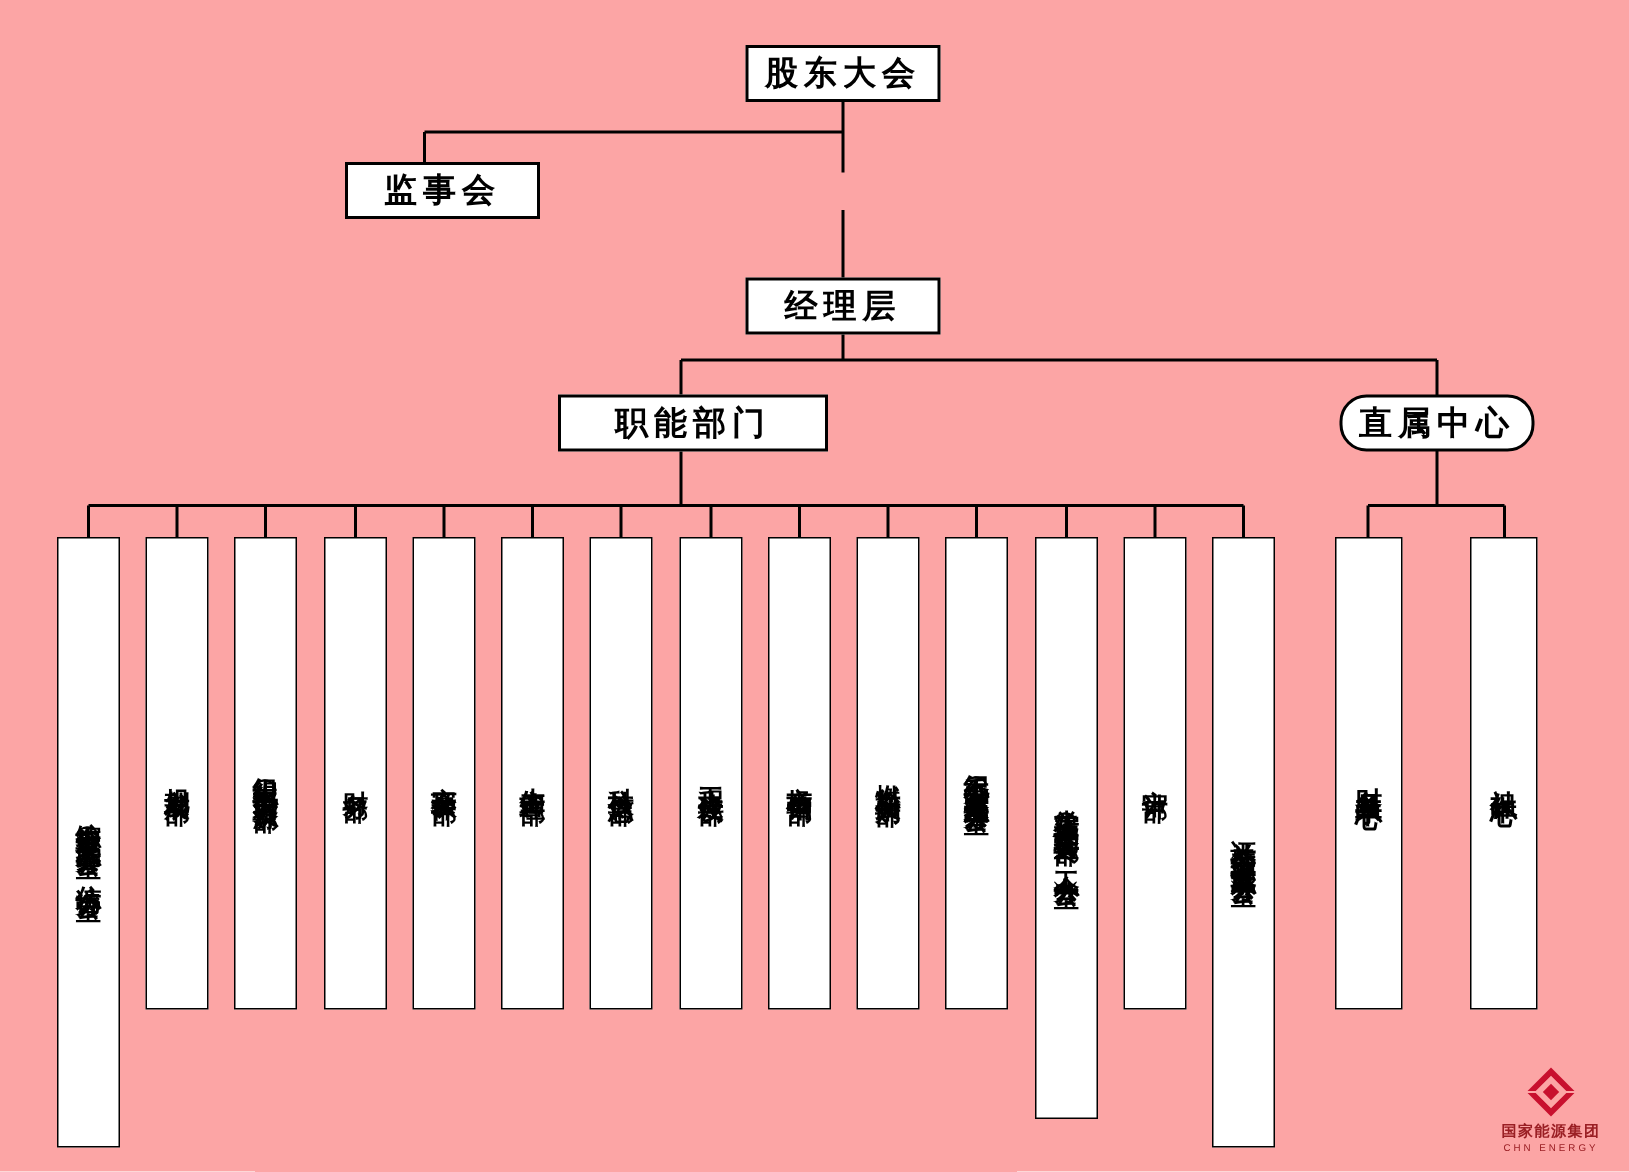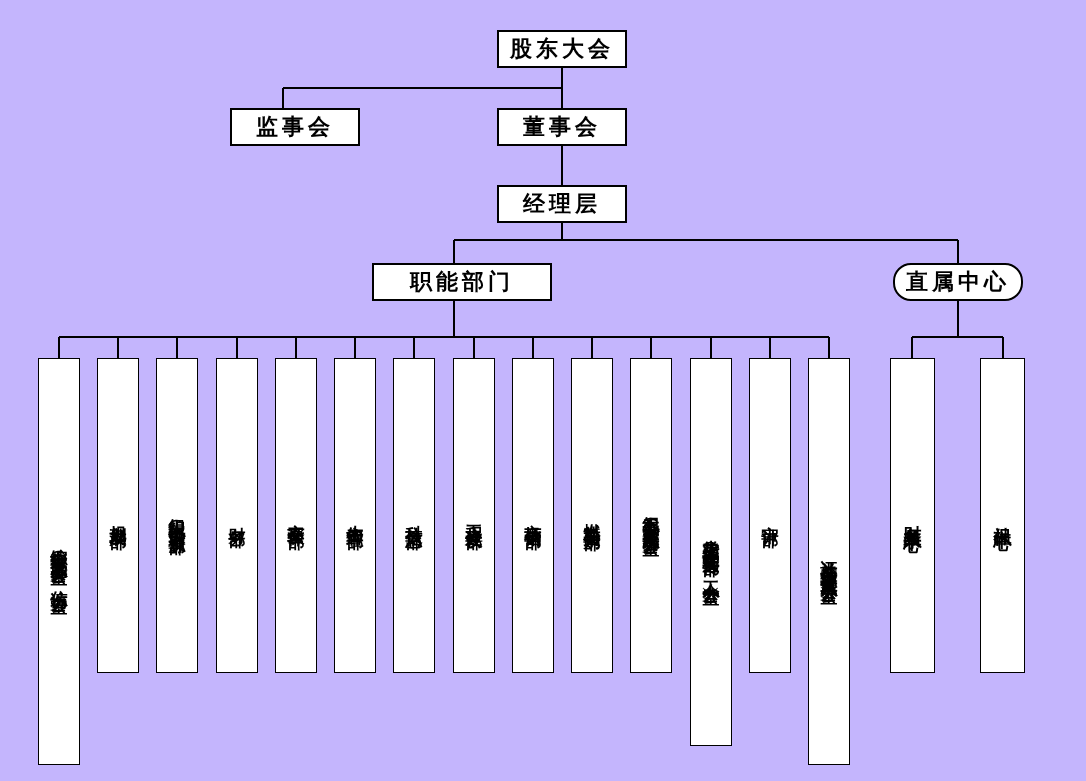--- a/index.html
+++ b/index.html
@@ -1,17 +1,17 @@
 <!DOCTYPE html>
 <html><head>
 <meta charset="utf-8">
 <style>
   html,body{margin:0;padding:0;background:#fff;}
   .stage{
-    position:relative;width:1086px;height:781px;background:#c4b5fd;
+    position:relative;width:1086px;height:781px;background:#fca5a5;
     font-family:"Liberation Serif","DejaVu Serif",serif;color:#000;overflow:hidden;
   }
   .connectors{position:absolute;left:0;top:0;width:1086px;height:781px;z-index:0;}
   .node{
     position:absolute;height:38px;background:#fff;border:2px solid #000;
     display:flex;align-items:center;justify-content:center;
     font-size:22px;font-weight:bold;letter-spacing:4px;z-index:2;box-sizing:border-box;
     white-space:nowrap;
   }
   .n-shareholders{left:497px;top:30px;width:130px;}
@@ -80,23 +80,20 @@
       M912 337 V362
       M1003 337 V362"></path>
   </svg>
 
   <div class="node n-shareholders">
     <span>股东大会</span>
   </div>
   <div class="node n-supervisory">
     <span>监事会</span>
   </div>
-  <div class="node n-board">
-    <span>董事会</span>
-  </div>
   <div class="node n-management">
     <span>经理层</span>
   </div>
   <div class="node n-functional">
     <span>职能部门</span>
   </div>
   <div class="node n-direct">
     <span>直属中心</span>
   </div>
 
@@ -143,14 +140,25 @@
     <span class="vtext">证券与企业管理部（董事会办公室）</span>
   </div>
 
   <div class="center c0">
     <span class="vtext">财务共享中心</span>
   </div>
   <div class="center c1">
     <span class="vtext">社保中心</span>
   </div>
 
+  <div class="logo">
+    <svg class="logo-mark" viewBox="0 0 100 100" xmlns="http://www.w3.org/2000/svg">
+      <g fill="#C8102E">
+        <path d="M50 2 L96 48 L80 48 L50 18 L20 48 L4 48 Z"></path>
+        <path d="M50 98 L4 52 L20 52 L50 82 L80 52 L96 52 Z"></path>
+        <path d="M50 34 L66 50 L50 66 L34 50 Z"></path>
+      </g>
+    </svg>
+    <div class="logo-cn" style="color:#9A1F24;">国家能源集团</div>
+    <div class="logo-en" style="color:#9A1F24;">CHN ENERGY</div>
+  </div>
 
 </div>
 
 </body></html>

